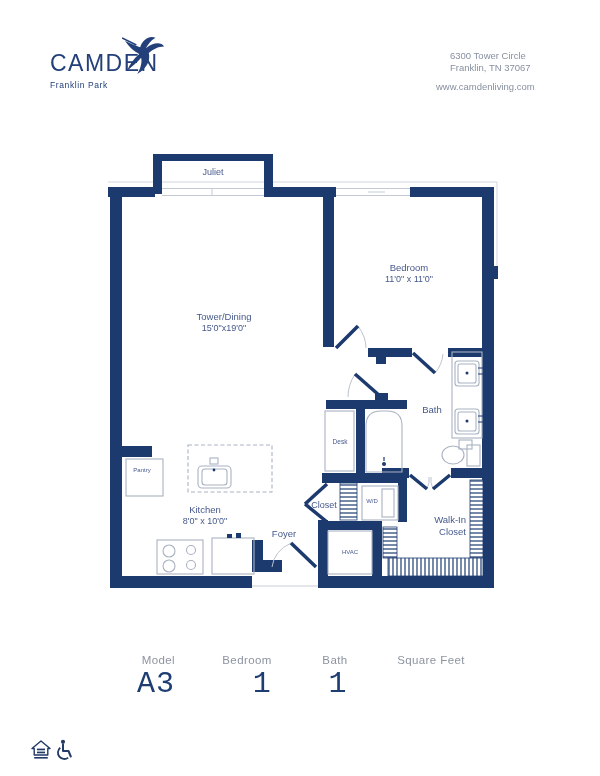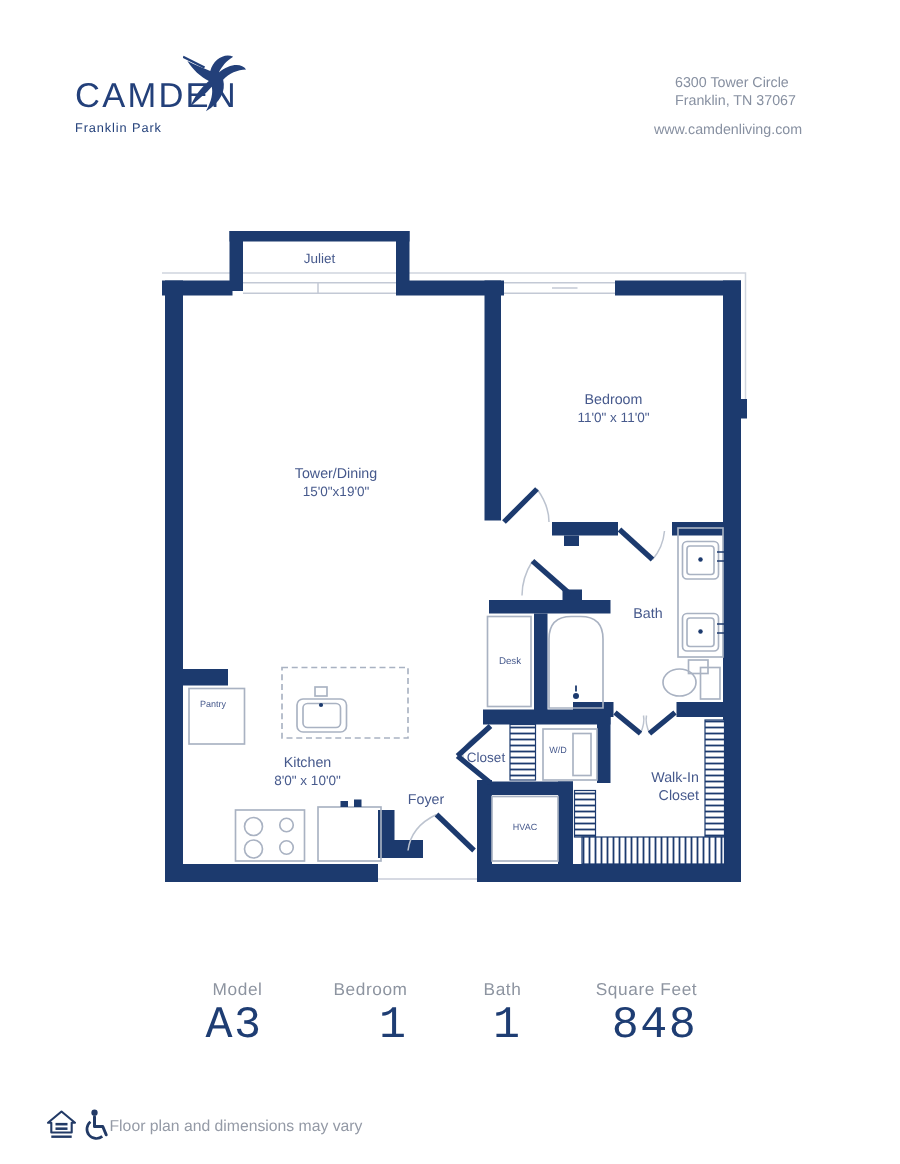--- a/index.html
+++ b/index.html
@@ -203,29 +203,27 @@
   <div class="sum-col" style="left:247px">
     <div class="sum-label">Bedroom</div>
     <div class="sum-value">1</div>
   </div>
   <div class="sum-col" style="left:335px">
     <div class="sum-label">Bath</div>
     <div class="sum-value">1</div>
   </div>
   <div class="sum-col" style="left:431px">
     <div class="sum-label">Square Feet</div>
-    <div class="sum-value">848</div>
   </div>
 
   <svg class="abs" style="left:30px;top:740px" width="22" height="20" viewBox="0 0 22 20">
     <path d="M11 1 L2 8.5 H4.2 V15 H17.8 V8.5 H20 Z" fill="none" stroke="#223a66" stroke-width="1.4" stroke-linejoin="round"></path>
     <rect x="7" y="8.6" width="8" height="1.7" fill="#223a66"></rect>
     <rect x="7" y="11.6" width="8" height="1.7" fill="#223a66"></rect>
     <rect x="4.2" y="17" width="13.6" height="1.6" fill="#223a66"></rect>
   </svg>
   <svg class="abs" style="left:54px;top:739px" width="20" height="22" viewBox="0 0 20 22">
     <circle cx="9" cy="2.8" r="2.1" fill="#223a66"></circle>
     <path d="M9 5.5 L9 12 L14.5 12 L16.8 17.5" stroke="#223a66" stroke-width="2" fill="none" stroke-linecap="round" stroke-linejoin="round"></path>
     <path d="M6.3 8.8 A6.2 6.2 0 1 0 14.2 18.6" stroke="#223a66" stroke-width="1.8" fill="none"></path>
   </svg>
-  <div class="disclaimer">Floor plan and dimensions may vary</div>
 
 </div>
 
 </body></html>

